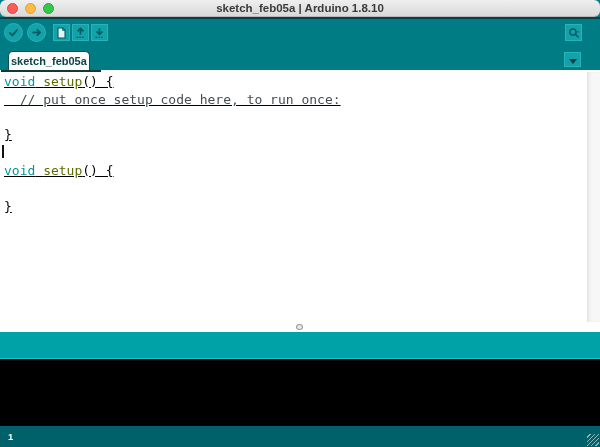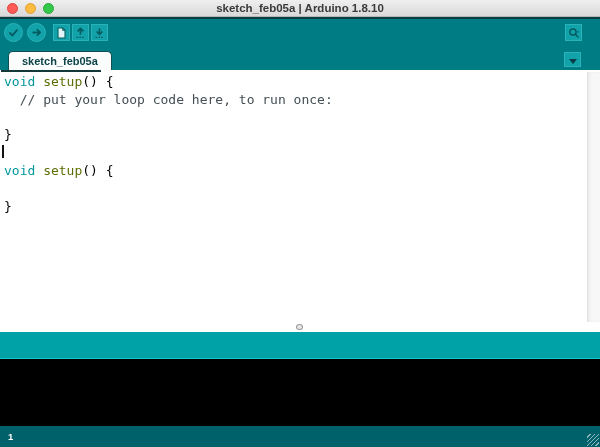--- a/index.html
+++ b/index.html
@@ -3,21 +3,21 @@
 <meta charset="utf-8">
 <style>
   * { margin:0; padding:0; box-sizing:border-box; }
   html,body { width:600px; height:447px; overflow:hidden; }
   .app { width:600px; height:447px; display:flex; flex-direction:column;
          font-family:"Liberation Sans", sans-serif; background:#007d84; }
 
   
   .titlebar { height:17px; background:linear-gradient(#efefef,#d9d9d9);
               border-bottom:1px solid #b6b6b6; position:relative;
-              display:flex; align-items:center; justify-content:center; }
+              display:flex; align-items:center; justify-content:center;border-radius:6px; }
   .lights { position:absolute; left:7px; top:3px; display:flex; gap:7px; }
   .light { width:11px; height:11px; border-radius:50%; }
   .light.red    { background:#fc5b57; border:1px solid #e2443f; }
   .light.yellow { background:#fdbc40; border:1px solid #dfa134; }
   .light.green  { background:#34c84a; border:1px solid #27aa35; }
   .title-text { font-size:11.5px; font-weight:bold; color:#3a3a3a; }
 
   .dark-sep { height:2px; background:#0c3d40; }
 
   
@@ -26,35 +26,35 @@
          display:flex; align-items:center; justify-content:center; cursor:pointer; }
   .btn-circle { width:19px; height:19px; border-radius:50%; top:4px; }
   .btn-square { width:17px; height:17px; top:5px; }
   #btn-verify { left:4px; }  #btn-upload { left:27px; }
   #btn-new  { left:53px; }   #btn-open { left:72px; }  #btn-save { left:91px; }
   #btn-monitor { right:18px; }
   .btn svg { display:block; }
 
   
   .tabbar { height:22px; background:#007d84; position:relative; }
-  .tab { position:absolute; left:8px; bottom:0; height:19px; padding:0 13px;
+  .tab { position:absolute; left:8px; bottom:0; height:19px; padding:0 2px;
          background:#fbfdfd; border:1px solid #0f4f54; border-bottom:none;
          border-radius:5px 5px 0 0; display:flex; align-items:center; cursor:pointer; }
   .tab-label { font-size:11px; font-weight:bold; color:#0b4348; }
   .dropdown-btn { position:absolute; right:19px; top:4px; width:17px; height:15px;
          background:#12a2a9; border:1px solid #2ab2b9; display:flex;
          align-items:center; justify-content:center; cursor:pointer; }
 
   
   .editor { height:252px; background:#ffffff; position:relative;
             font-family:"DejaVu Sans Mono", monospace; font-size:13px; }
   .tab-shadow { position:absolute; left:1px; top:0; width:100px; height:2px;
                 background:#12383a; }
   .code { padding:3px 0 0 4px; }
-  .code-line { height:17.8px; line-height:17.8px; white-space:pre; color:#000; }
+  .code-line { height:17.8px; line-height:17.8px; white-space:pre; color:#000;text-decoration:underline; }
   .tok-kw { color:#00979c; }
   .tok-fn { color:#5e6d03; }
   .tok-cm { color:#434f54; }
   .tok-pl { color:#000000; }
   .caret { position:absolute; left:2px; top:75px; width:2px; height:13px; background:#111; }
   .scroll-track { position:absolute; right:0; top:2px; bottom:0; width:13px;
                   background:#f7f7f7; border-left:1px solid #e2e2e2;
                   box-shadow:inset 2px 0 3px rgba(0,0,0,0.05); }
 
   
@@ -148,21 +148,21 @@
       <span><svg width="10" height="7" viewBox="0 0 10 7">
             <polygon points="1,1 9,1 5,6" fill="#0a3b46"></polygon>
           </svg></span>
     </div>
   </div>
 
   <div class="editor">
     <div class="tab-shadow"></div>
     <div class="code">
       <div class="code-line"><span class="tok-kw">void</span><span class="tok-pl"> </span><span class="tok-fn">setup</span><span class="tok-pl">() {</span></div>
-      <div class="code-line"><span class="tok-cm">  // put your loop code here, to run once:</span></div>
+      <div class="code-line"><span class="tok-cm">  // put once setup code here, to run once:</span></div>
       <div class="code-line"></div>
       <div class="code-line"><span class="tok-pl">}</span></div>
       <div class="code-line"></div>
       <div class="code-line"><span class="tok-kw">void</span><span class="tok-pl"> </span><span class="tok-fn">setup</span><span class="tok-pl">() {</span></div>
       <div class="code-line"></div>
       <div class="code-line"><span class="tok-pl">}</span></div>
     </div>
     <div class="caret"></div>
     <div class="scroll-track"></div>
   </div>

